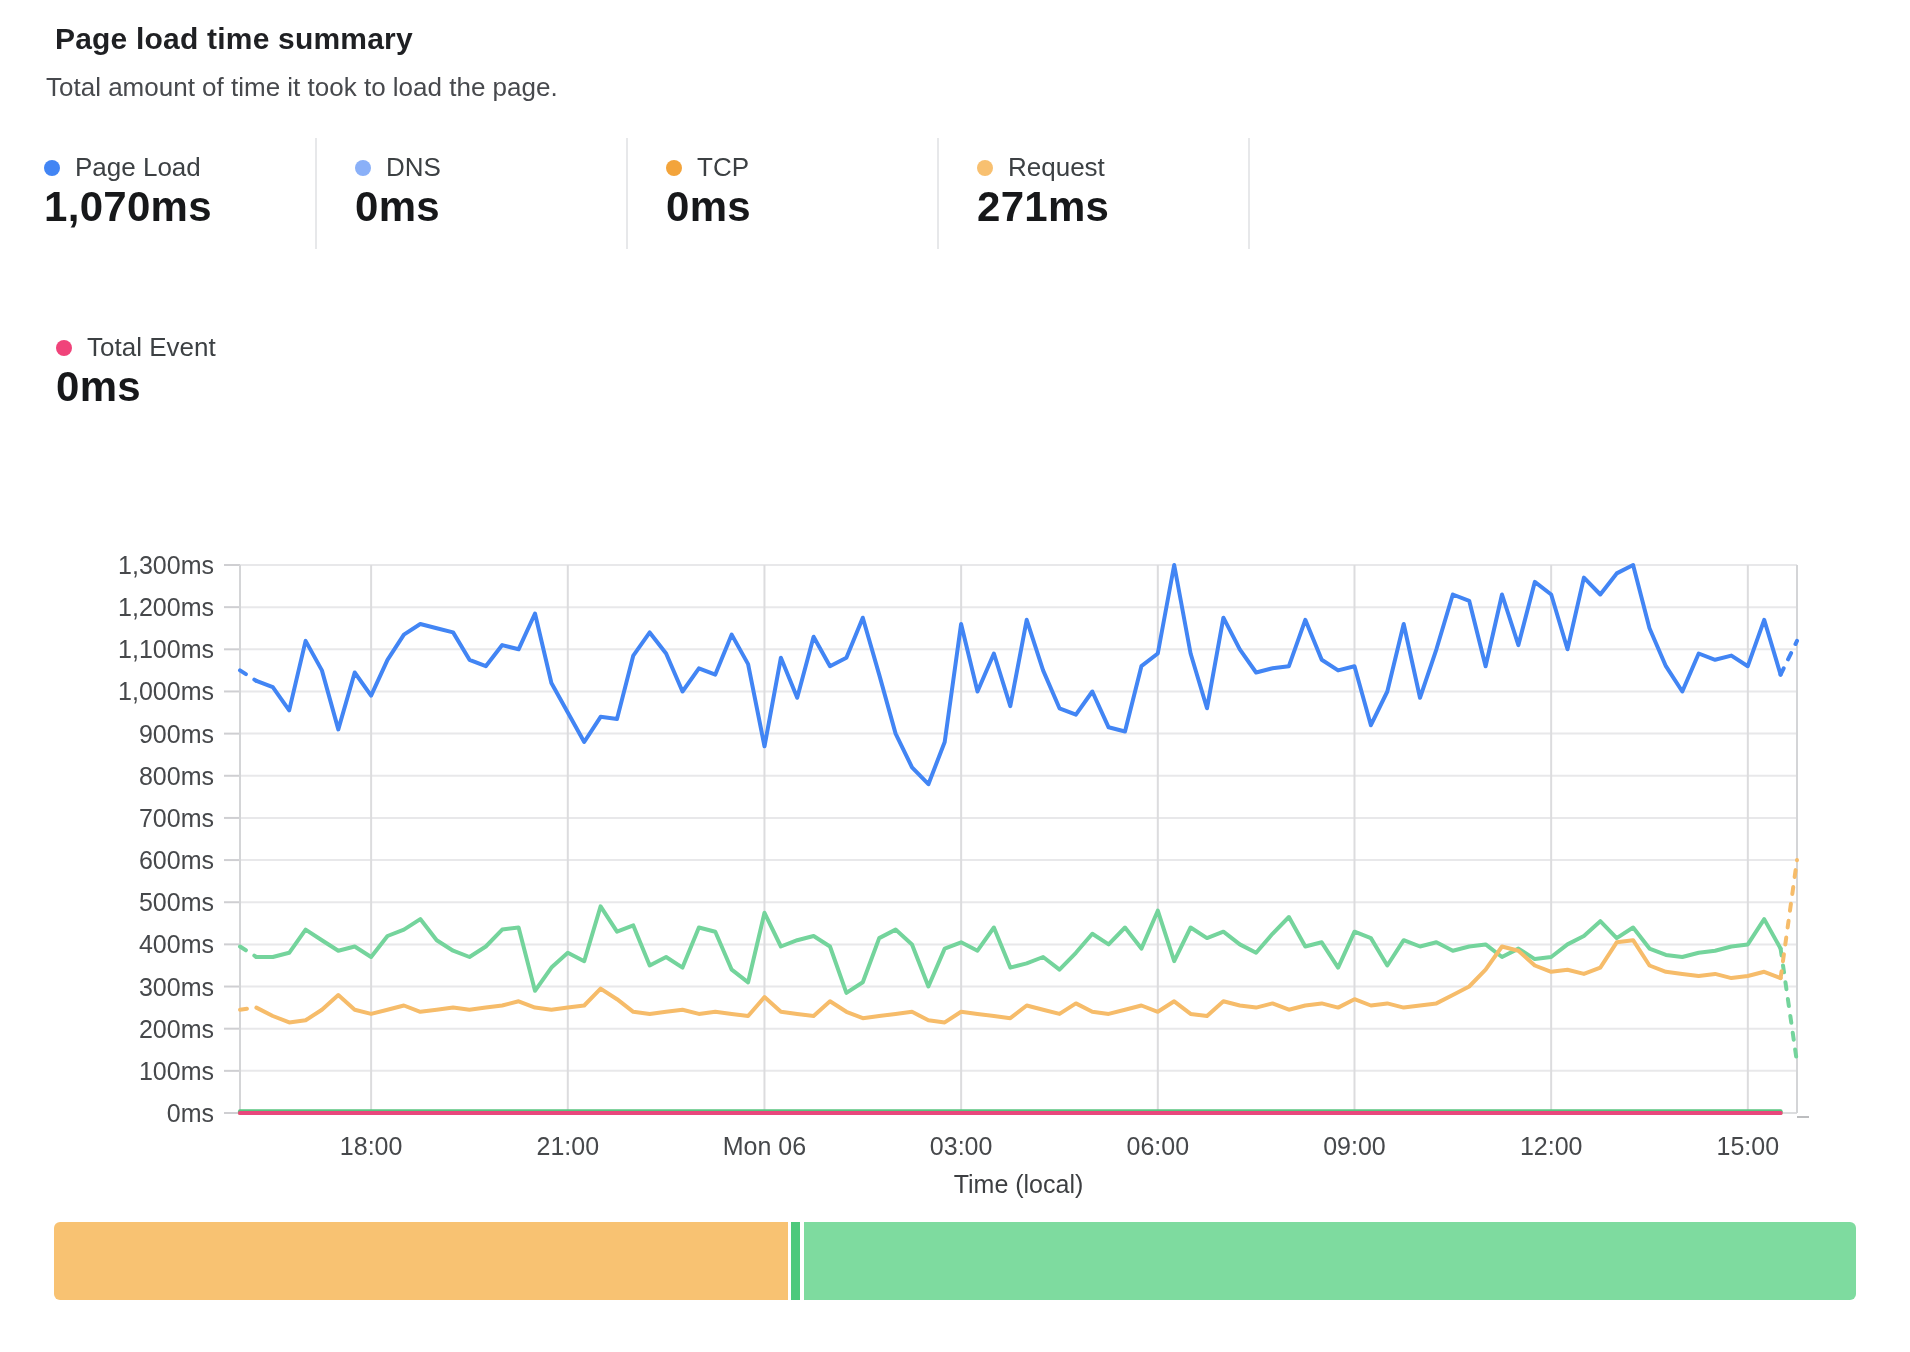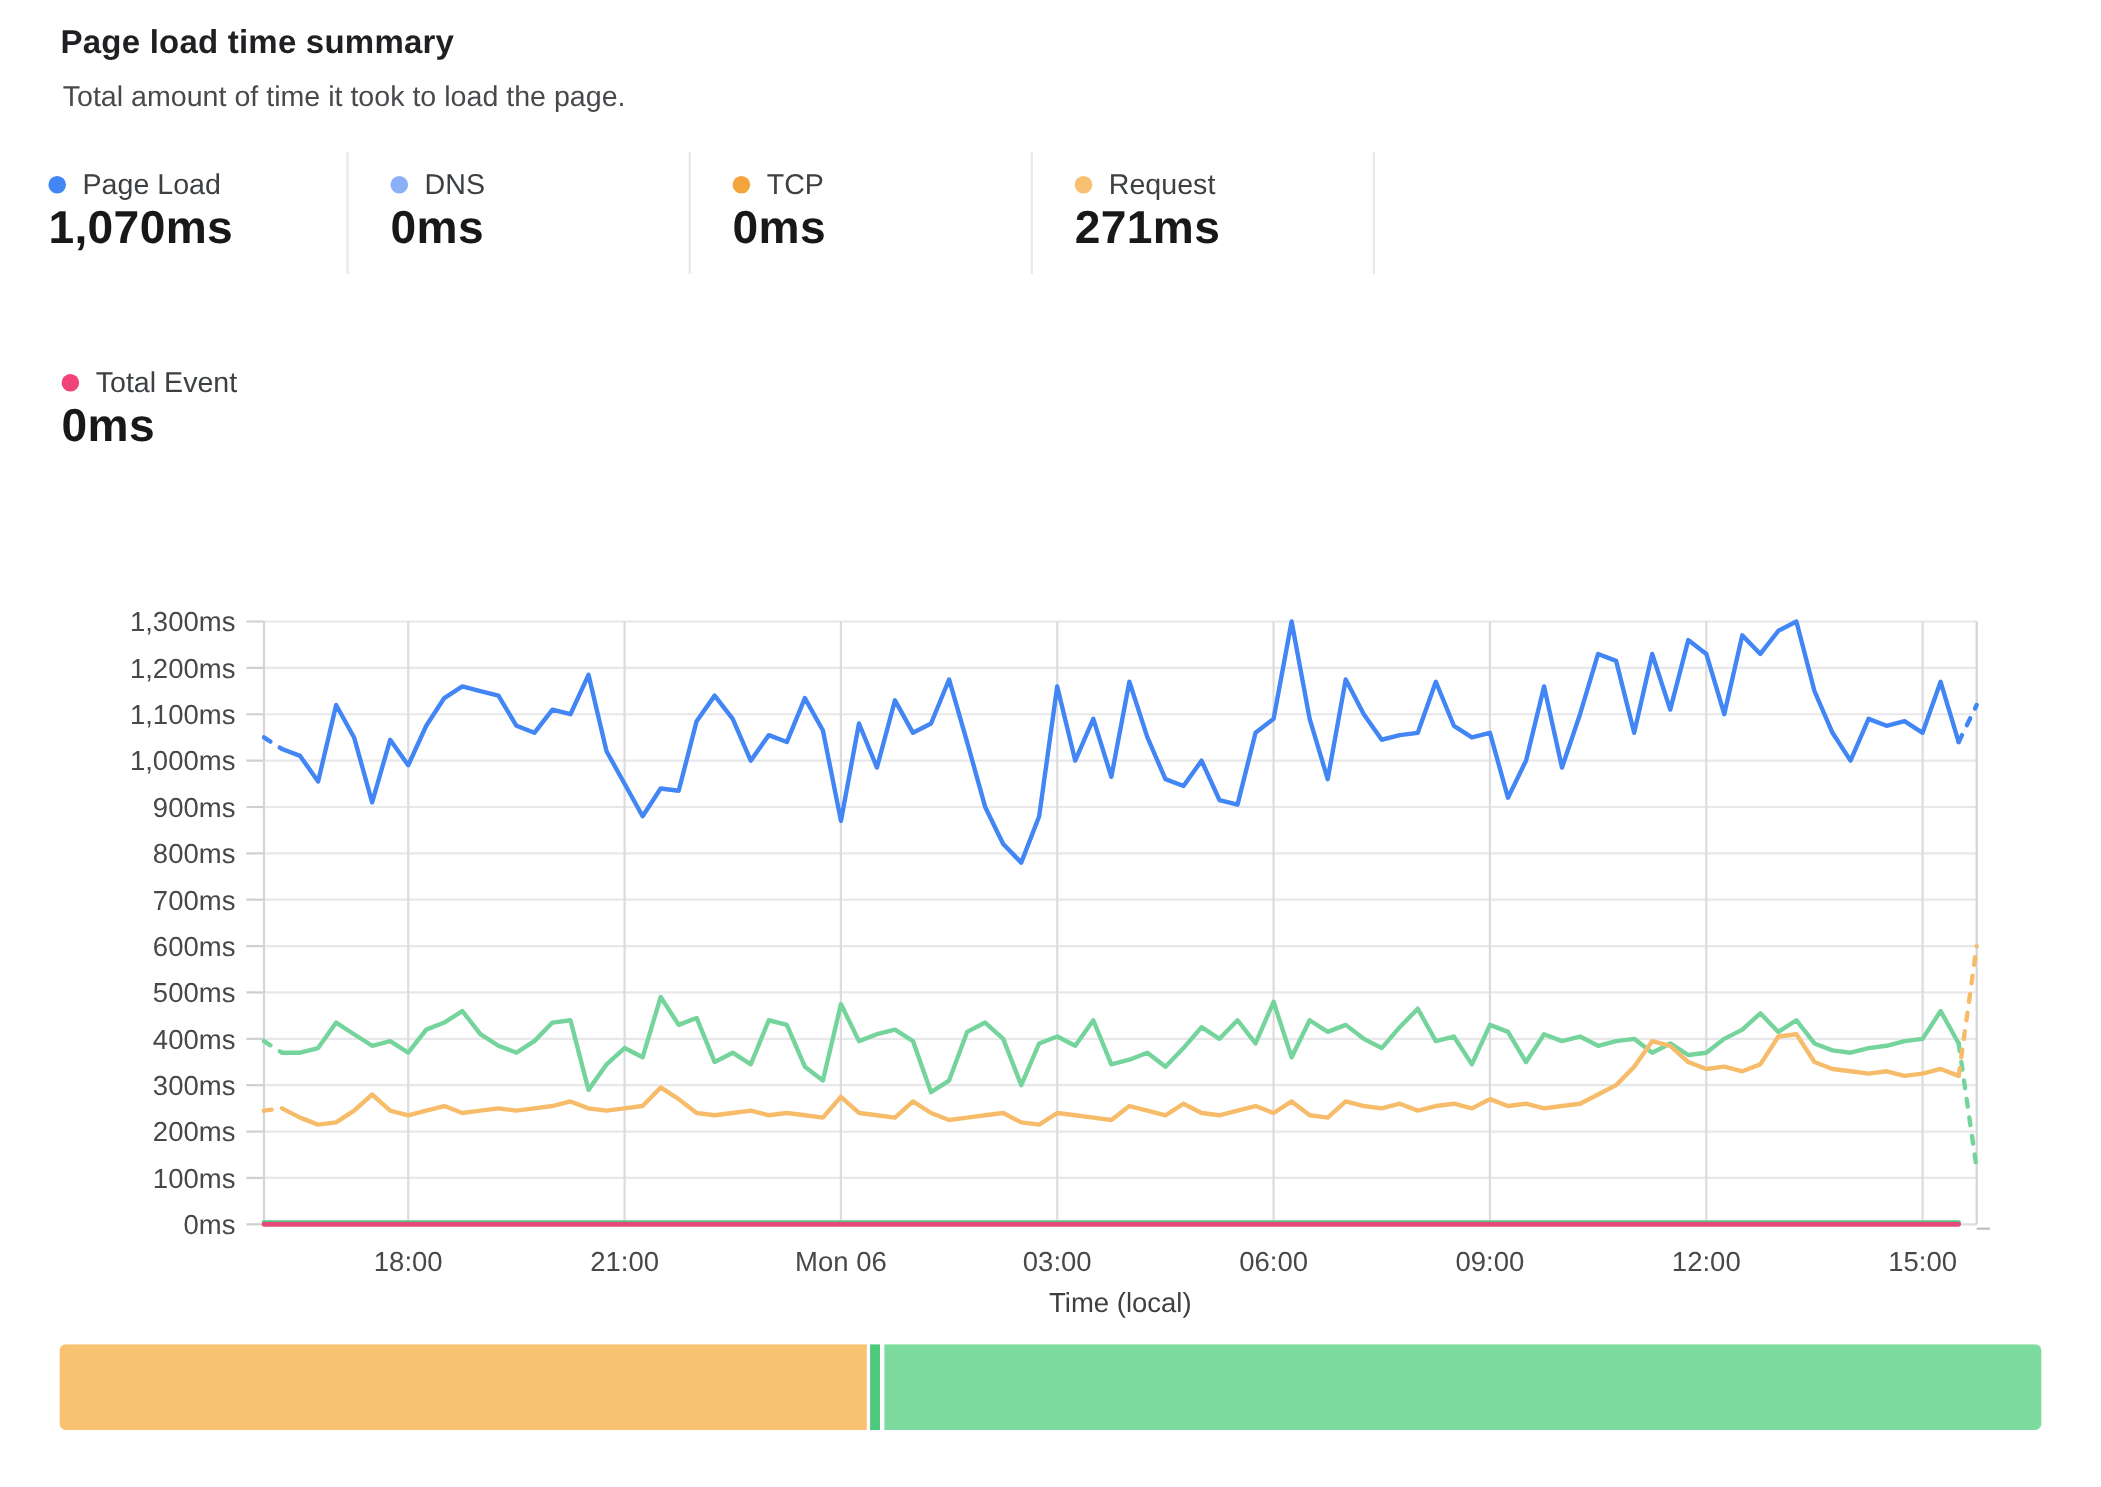--- a/index.html
+++ b/index.html
@@ -1,19 +1,19 @@
 <!DOCTYPE html>
 <html><head>
 <meta charset="utf-8">
 <style>
   html,body{margin:0;padding:0;background:#ffffff;}
   body{font-family:"Liberation Sans","DejaVu Sans",sans-serif;width:1910px;height:1352px;position:relative;overflow:hidden;}
   .page{position:absolute;inset:0;background:#fff;border-radius:16px;}
   .title{position:absolute;left:55px;top:22px;font-size:30px;font-weight:700;color:#1f2023;letter-spacing:.2px;}
-  .subtitle{position:absolute;left:57px;top:72px;font-size:26px;font-weight:400;color:#47494d;}
+  .subtitle{position:absolute;left:46px;top:72px;font-size:26px;font-weight:400;color:#47494d;}
   .stats-row{position:absolute;left:6px;top:138px;display:flex;}
   .stat{width:311px;box-sizing:border-box;padding:14px 0 18px 38px;border-right:2px solid #e7e8ea;}
   .stat.no-border{border-right:none;}
   .stats-row2{position:absolute;left:18px;top:318px;display:flex;}
   .legend-line{display:flex;align-items:center;gap:15px;}
   .dot{width:16px;height:16px;border-radius:50%;flex:0 0 16px;}
   .stat-label{font-size:26px;color:#3c4043;}
   .stat-value{font-size:42px;font-weight:700;color:#17181a;letter-spacing:.3px;}
   .chart-wrap{position:absolute;left:54px;top:540px;width:1802px;height:672px;}
   .chart-wrap svg{display:block;}

